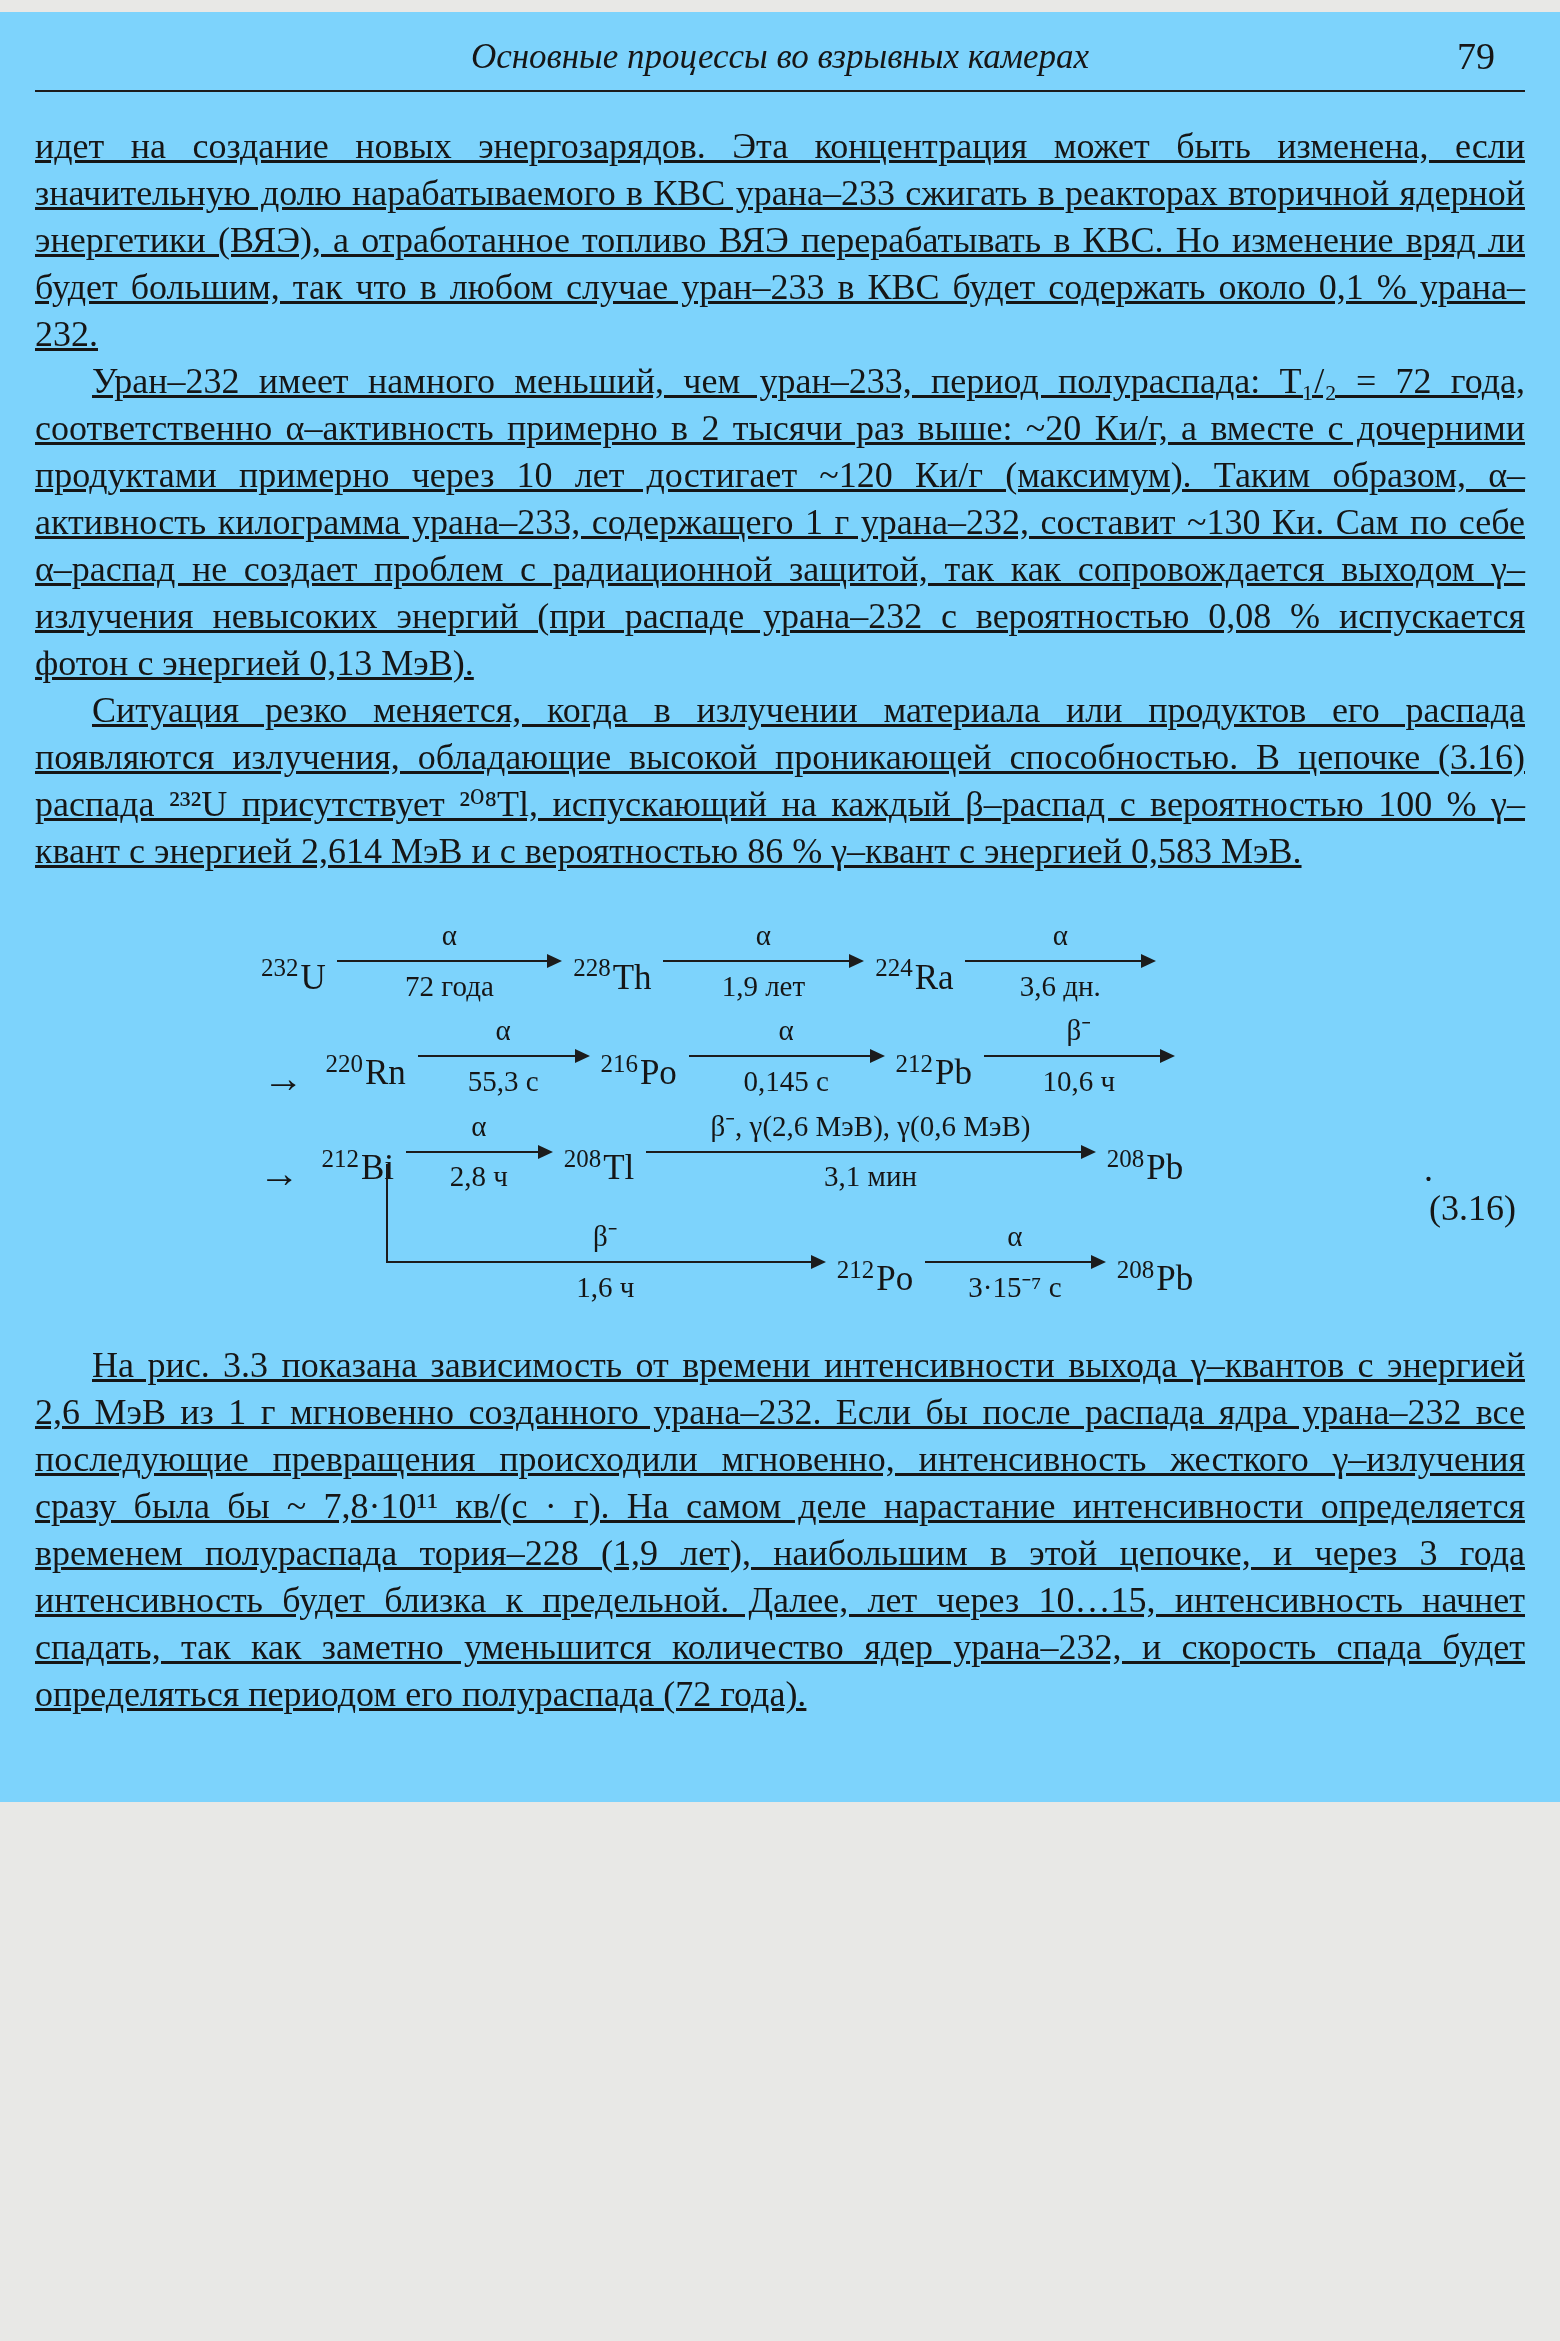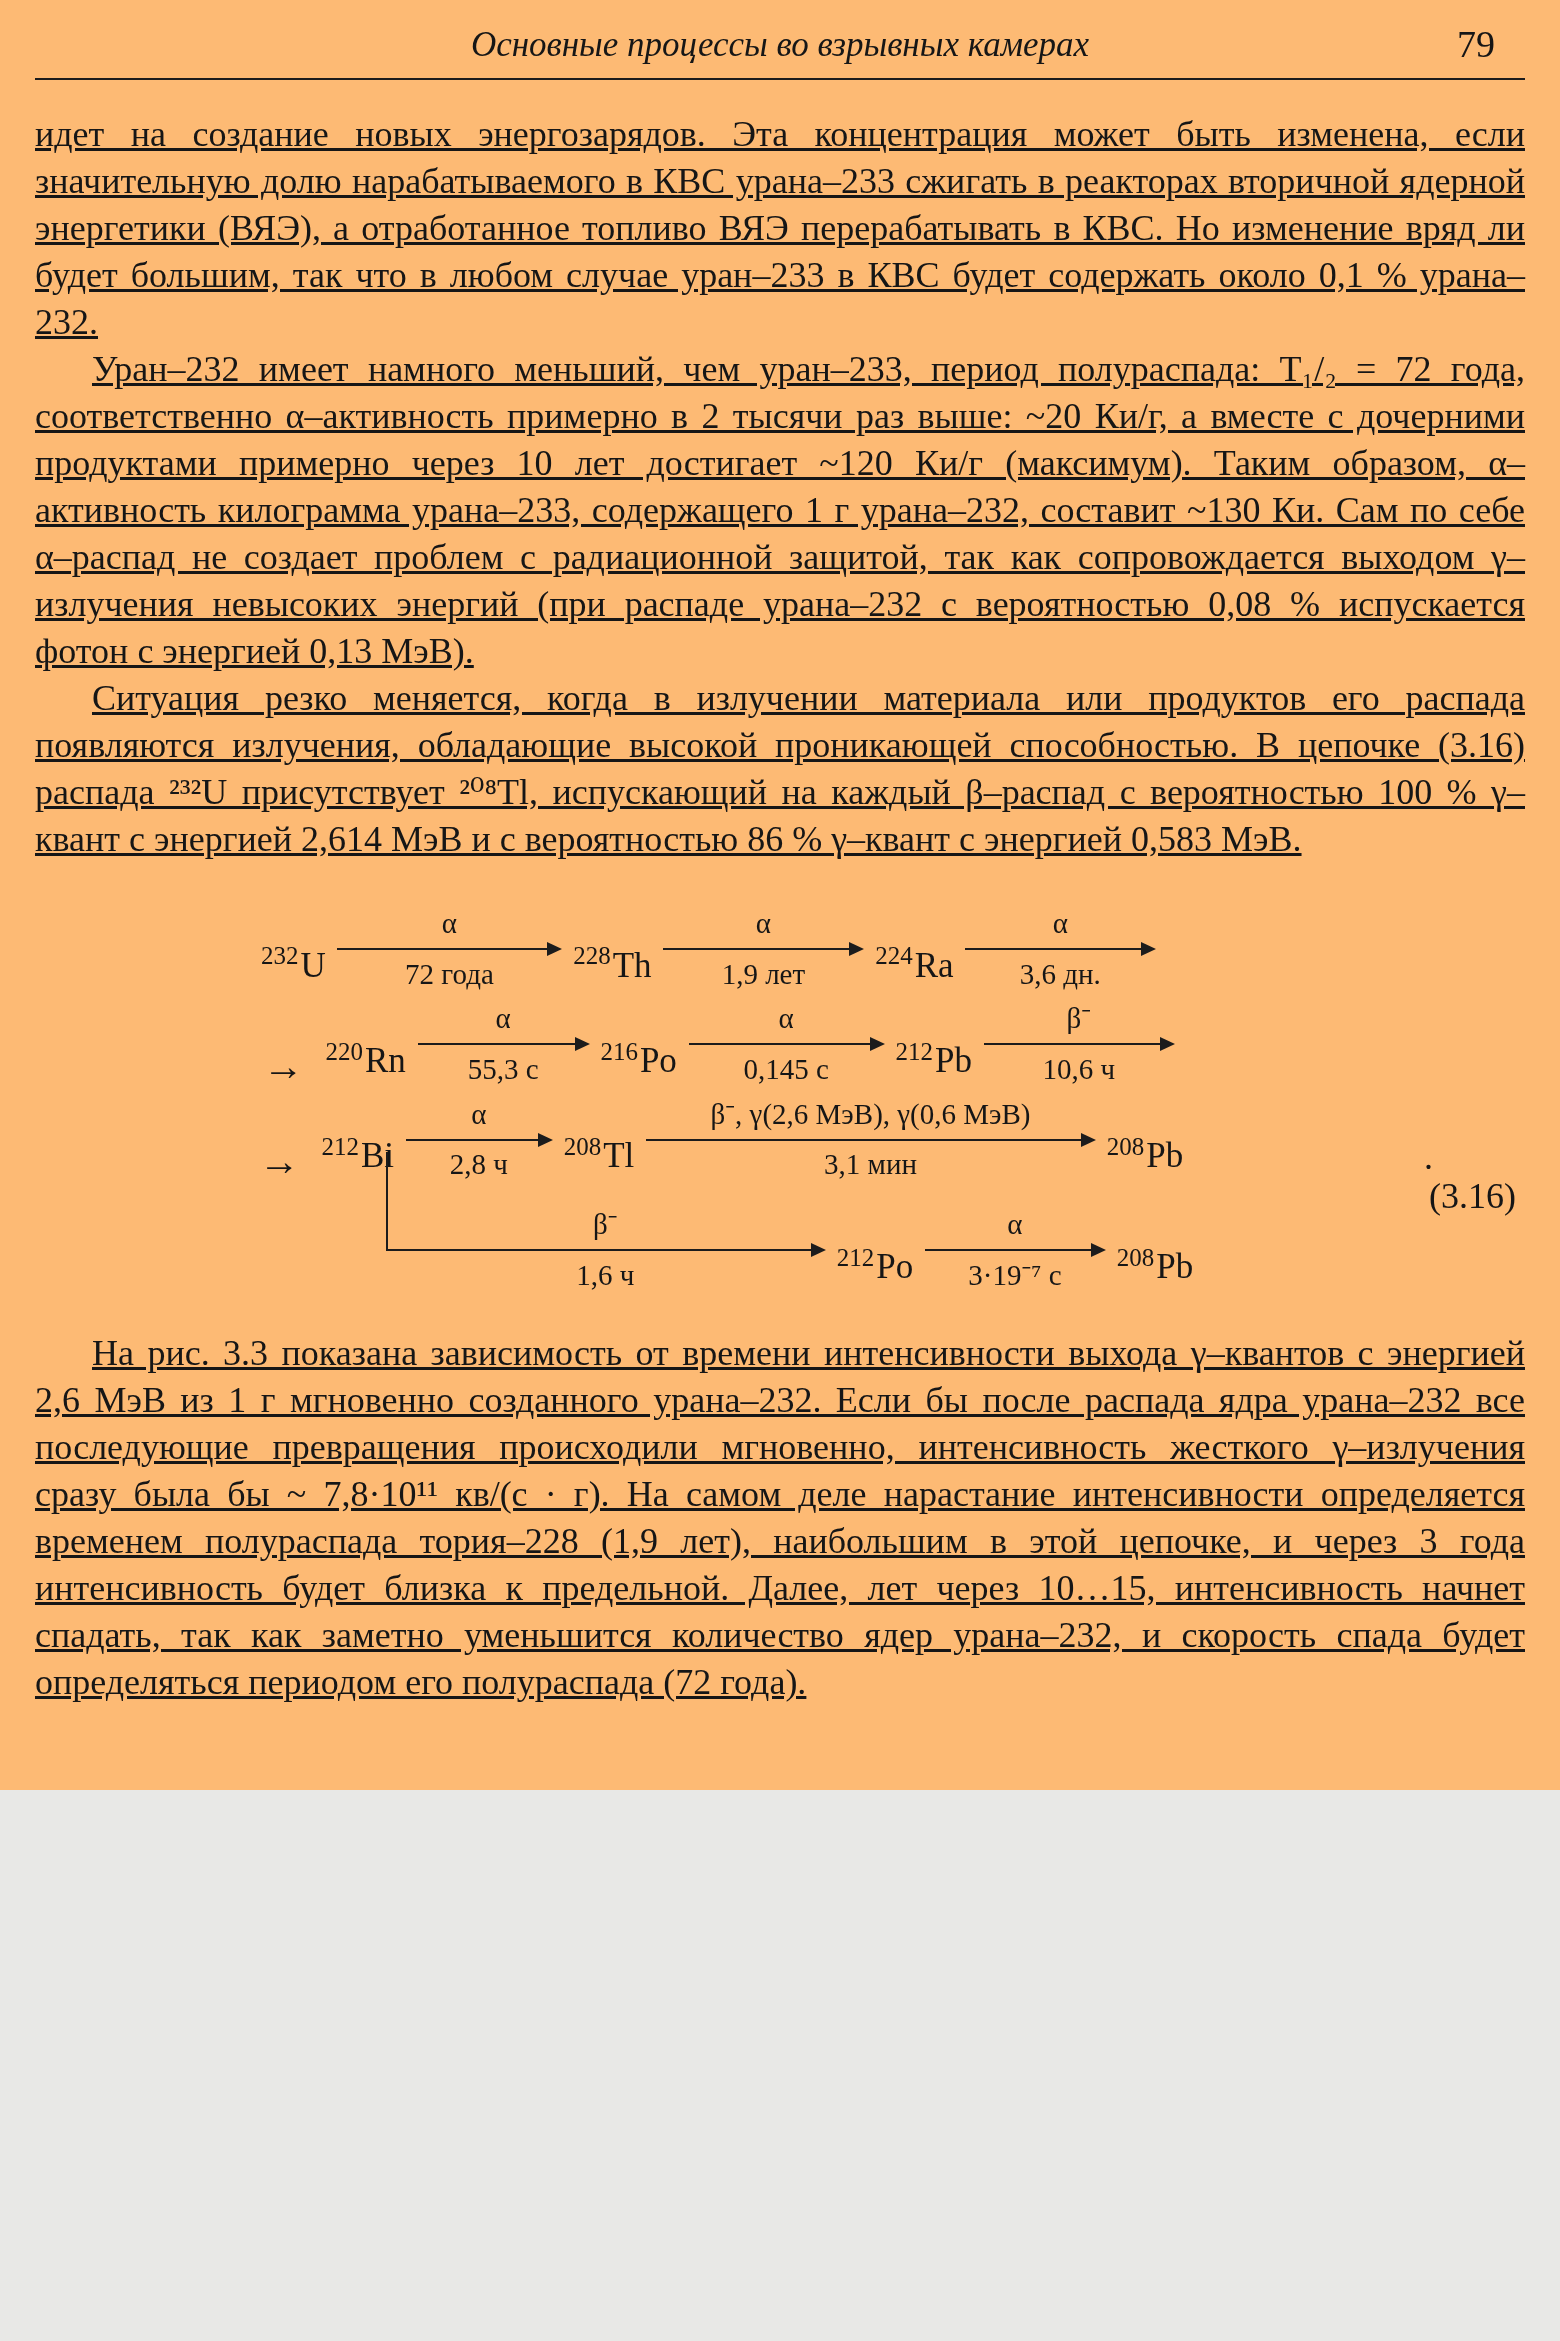--- a/index.html
+++ b/index.html
@@ -1,22 +1,22 @@
 <!DOCTYPE html>
 <html lang="ru"><head>
 <meta charset="utf-8">
 <style>
   html, body { margin: 0; padding: 0; background: #e8e8e6; }
   .page {
     position: relative;
     width: 1560px;
     height: 1790px;
-    margin: 0 auto;
+    margin: 12px auto;
     box-sizing: border-box;
-    background: #fdba74;
+    background: #7dd3fc;
     color: #161616;
     font-family: "Liberation Serif", "DejaVu Serif", serif;
     padding: 19.5px 35px 29px 35px;
     overflow: hidden;
   }
 
   
   .running-head {
     position: relative;
     text-align: center;
@@ -212,21 +212,21 @@
       <div class="chain-row branch" style="margin-left:345px">
         <span class="arr from-riser" style="min-width:439px">
           <span class="lbl">β⁻</span>
           <span class="shaft"></span>
           <span class="lbl">1,6 ч</span>
         </span>
         <span class="nuclide"><sup>212</sup><span>Po</span></span>
         <span class="arr" style="min-width:180px">
           <span class="lbl">α</span>
           <span class="shaft"></span>
-          <span class="lbl">3·19⁻⁷ с</span>
+          <span class="lbl">3·15⁻⁷ с</span>
         </span>
         <span class="nuclide"><sup>208</sup><span>Pb</span></span>
       </div>
 
       <div class="eq-col">
         <div class="eq-dot">.</div>
         <div class="eq-num">(3.16)</div>
       </div>
 
     </div>

